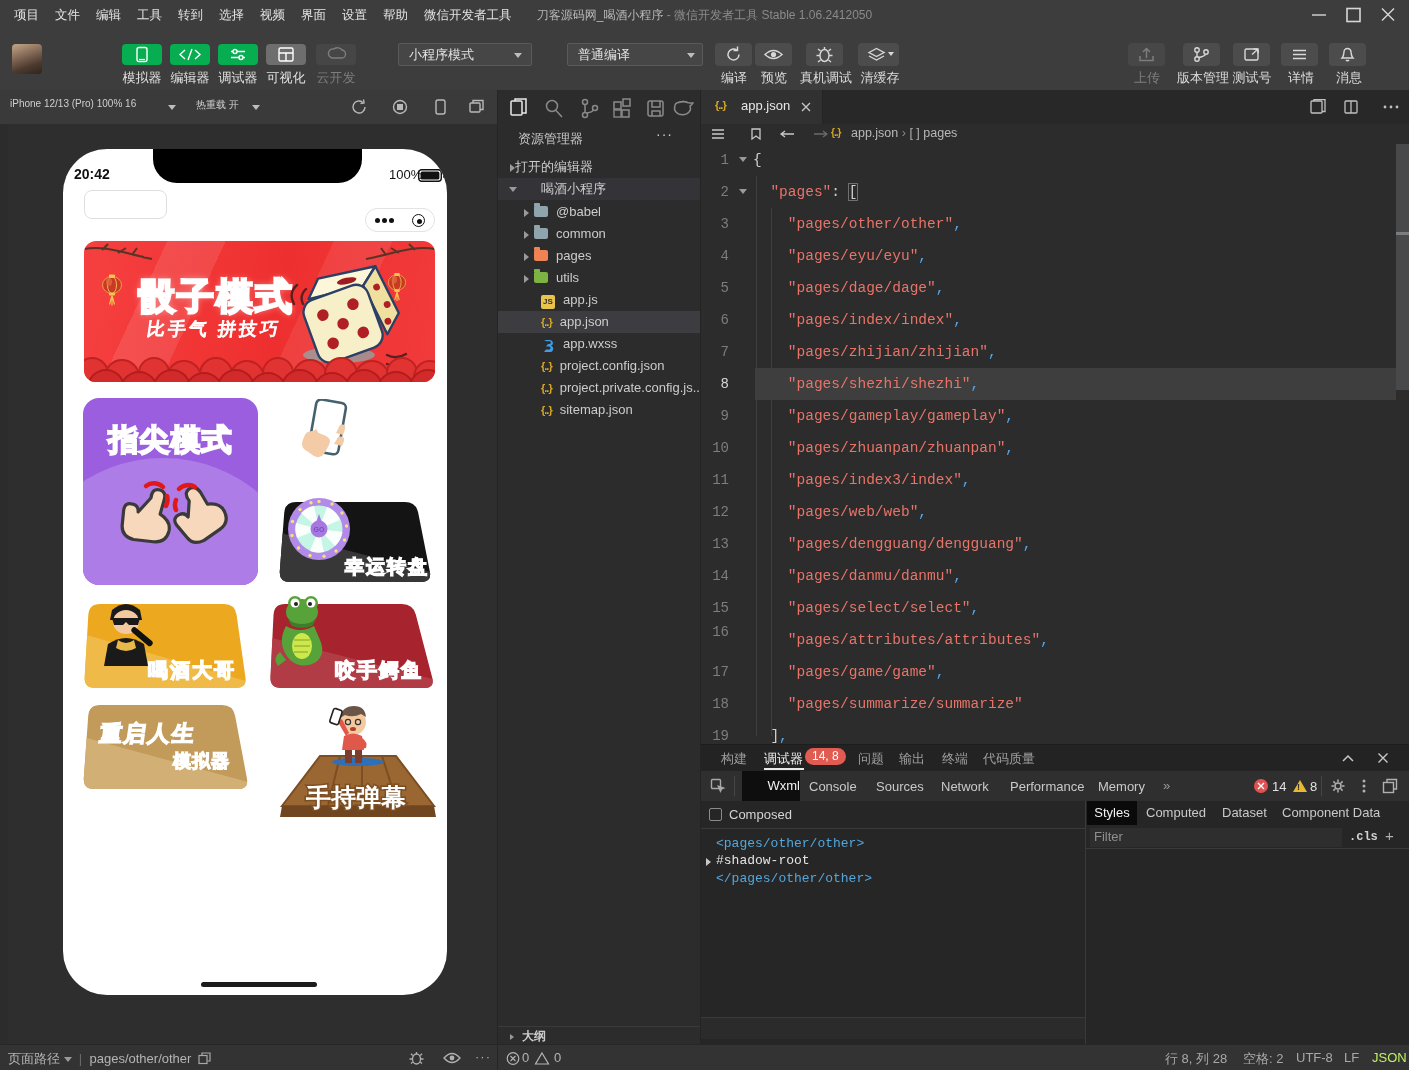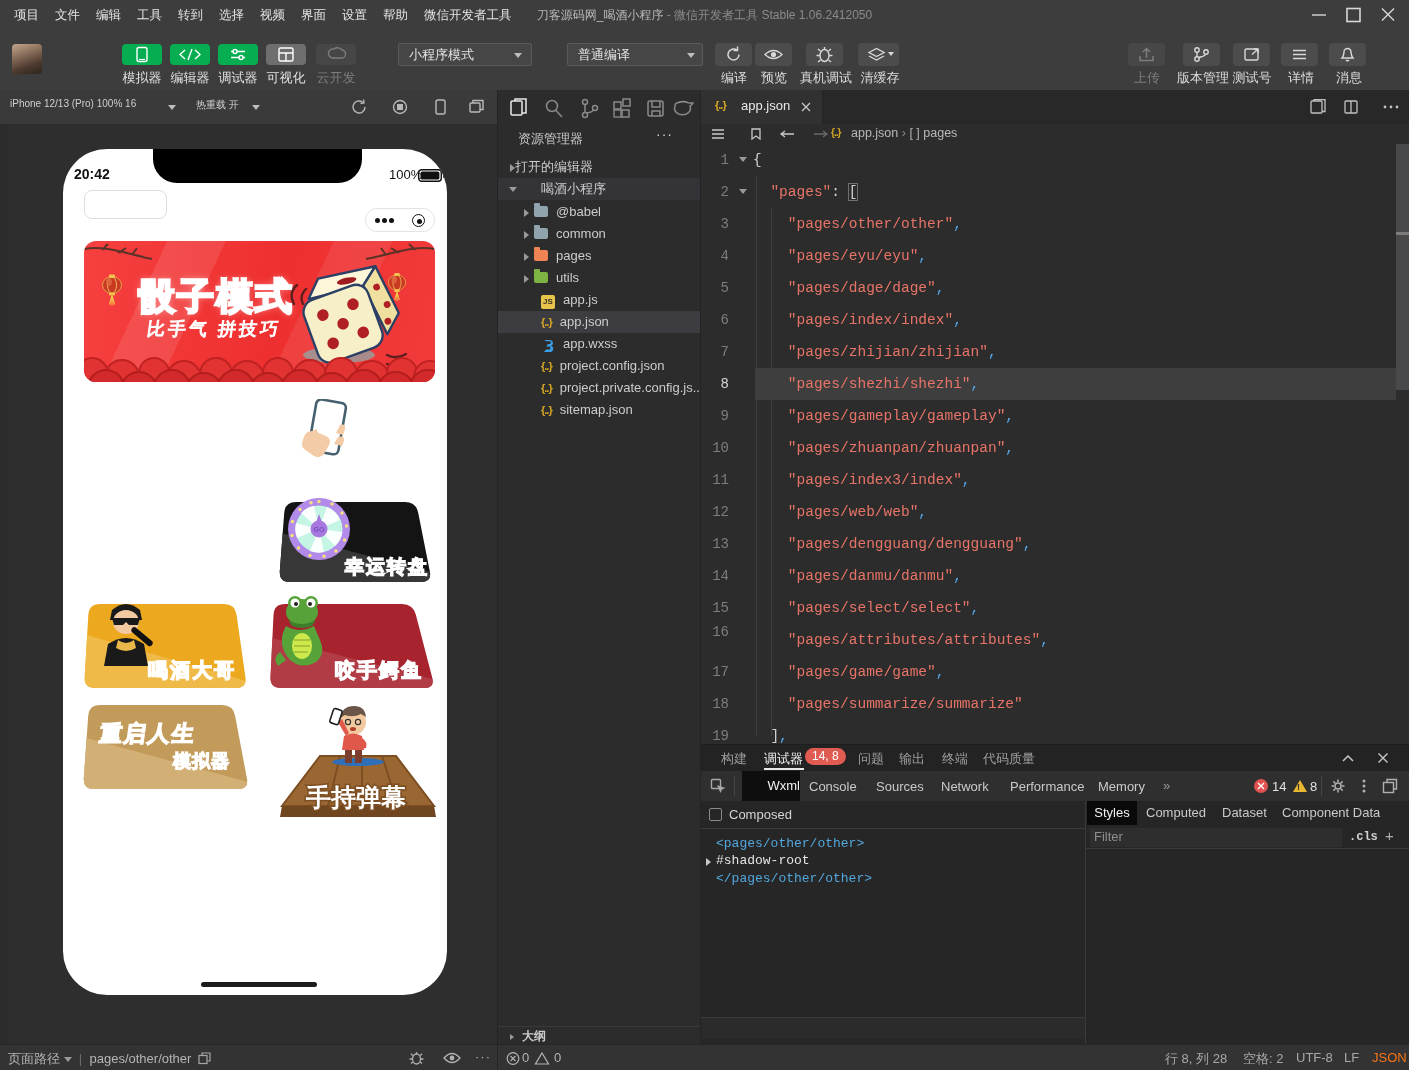--- a/index.html
+++ b/index.html
@@ -265,20 +265,36 @@
               <circle cx="184" cy="47" r="18"></circle>
               <circle cx="216" cy="44" r="18"></circle>
               <circle cx="248" cy="47" r="18"></circle>
               <circle cx="280" cy="44" r="18"></circle>
               <circle cx="312" cy="46" r="18"></circle>
               <circle cx="344" cy="44" r="18"></circle>
           </g>
         </svg>
       </div>
 
+      <div class="abs" style="left:20px;top:249px;width:175px;height:187px;border-radius:16px;overflow:hidden;background:#9a5ede">
+        <div class="abs" style="left:-60px;top:60px;width:280px;height:260px;border-radius:50%;background:#ad7ce7"></div>
+        <div class="abs" style="left:0;top:22px;width:175px;text-align:center;font-size:30px;font-weight:bold;color:#fff;letter-spacing:1px;-webkit-text-stroke:2px #fff">指尖模式</div>
+        <svg class="abs" style="left:22px;top:78px" width="132" height="84" viewBox="0 0 132 84">
+          <g stroke="#3a3a3a" stroke-width="3.2" fill="#f8d8bd" stroke-linejoin="round" transform="rotate(24 40 50)">
+            <path d="M34 22 q-3 -10 5 -11 q7 -1 8 8 l2 14 q13 2 15 12 q2 12 -10 16 l-19 6 q-12 2 -16 -8 l-5 -15 q-2 -8 6 -9 q6 -1 8 5 z"></path>
+          </g>
+          <g stroke="#3a3a3a" stroke-width="3.2" fill="#f8d8bd" stroke-linejoin="round" transform="rotate(-26 92 50)">
+            <path d="M96 24 q-2 -10 6 -11 q7 0 8 9 l1 13 q12 4 12 14 q0 12 -12 14 l-19 3 q-12 0 -14 -10 l-4 -16 q-1 -8 7 -8 q6 0 7 6 z"></path>
+          </g>
+          <path d="M41 10 a13 13 0 0 1 17 1" stroke="#e01818" stroke-width="4.5" fill="none" stroke-linecap="round"></path>
+          <path d="M62 20 a13 13 0 0 1 -1 10" stroke="#e01818" stroke-width="4.5" fill="none" stroke-linecap="round"></path>
+          <path d="M74 13 a13 13 0 0 1 16 -2" stroke="#e01818" stroke-width="4.5" fill="none" stroke-linecap="round"></path>
+          <path d="M71 24 a13 13 0 0 0 0 10" stroke="#e01818" stroke-width="4.5" fill="none" stroke-linecap="round"></path>
+        </svg>
+      </div>
 
 
       <div class="abs" style="left:21px;top:455px;width:163px;height:84px;overflow:hidden;background:#eca81f;clip-path:path('M 16.0 0 L 140.0 0 Q 151 0 152.6 10.9 L 161.4 73.1 Q 163 84 152.0 84 L 11.0 84 Q 0 84 0.7 73.0 L 4.3 11.0 Q 5 0 16.0 0 Z')">
         <div class="abs" style="left:0;top:0;width:163px;height:84px;background:#f1bd50;opacity:.85;clip-path:polygon(0 36%, 100% 92%, 100% 100%, 0 100%)"></div>
 
         <div class="abs" style="left:64px;top:53px;font-size:20px;font-weight:bold;color:#fff;letter-spacing:2px;-webkit-text-stroke:1.3px #fff">喝酒大哥</div>
       </div>
 
       <div class="abs" style="left:216px;top:353px;width:153px;height:80px;overflow:hidden;background:#141414;clip-path:path('M 17.0 0 L 126.0 0 Q 137 0 139.2 10.8 L 150.8 69.2 Q 153 80 142.0 80 L 11.0 80 Q 0 80 0.8 69.0 L 5.2 11.0 Q 6 0 17.0 0 Z')">
         <div class="abs" style="left:0;top:0;width:153px;height:80px;background:#373737;clip-path:polygon(0 38%, 100% 88%, 100% 100%, 0 100%)"></div>
@@ -633,15 +649,15 @@
       <circle cx="7" cy="7.5" r="5.8" fill="none" stroke="#b5b5b5" stroke-width="1.2"></circle>
         <path d="M4.5 5 L9.5 10 M9.5 5 L4.5 10" stroke="#b5b5b5" stroke-width="1.1"></path>
       <path d="M36 2 L42.5 13 L29.5 13 Z" fill="none" stroke="#b5b5b5" stroke-width="1.2"></path>
     </svg>
     <span class="abs" style="left:522px;top:5px">0</span>
       <span class="abs" style="left:554px;top:5px">0</span>
     <div class="abs" style="left:1165px;top:5px;color:#a8a8a8">行 8, 列 28</div>
     <div class="abs" style="left:1243px;top:5px;color:#a8a8a8">空格: 2</div>
     <div class="abs" style="left:1296px;top:5px;color:#a8a8a8">UTF-8</div>
     <div class="abs" style="left:1344px;top:5px;color:#a8a8a8">LF</div>
-    <div class="abs" style="left:1372px;top:5px;color:#f97316">JSON</div>
+    <div class="abs" style="left:1372px;top:5px;color:#bef264">JSON</div>
   </div>
 </div>
 
 </body></html>

